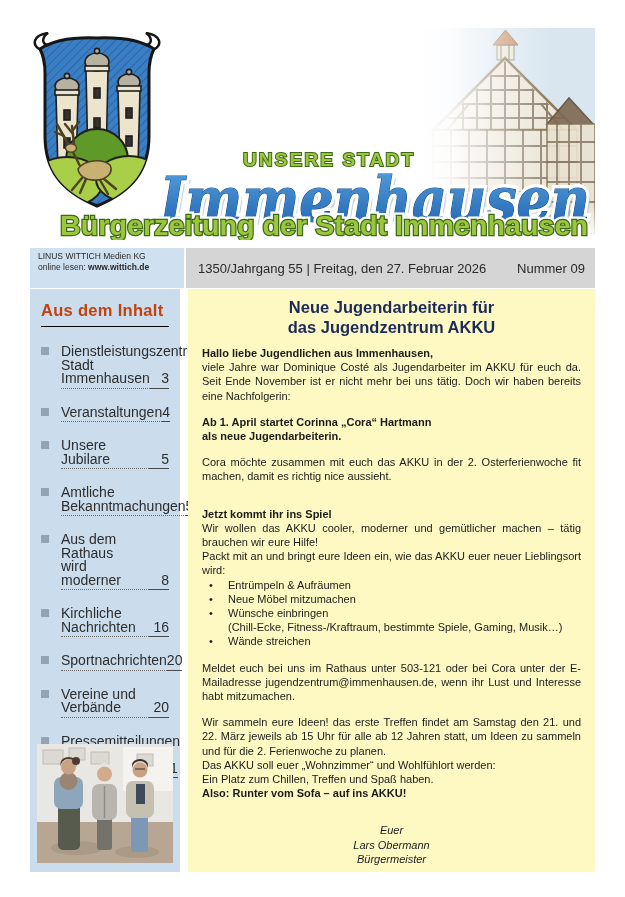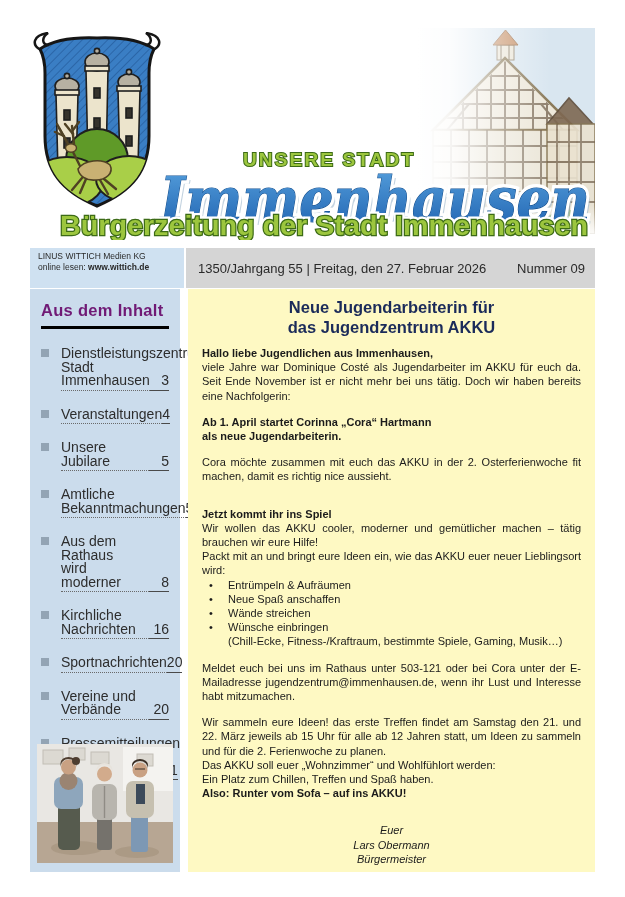--- a/index.html
+++ b/index.html
@@ -22,22 +22,22 @@
 
   
   .info-bar { position:absolute; left:30px; top:248px; width:565px; height:40px; display:flex; }
   .publisher-box { width:138px; background:#cfe1f1; padding:3px 8px 0 8px; font-size:8.5px; line-height:10.5px; color:#2a2a2a; }
   .publisher-box b { font-weight:bold; }
   .issue-box { flex:1; background:#d5d5d5; margin-left:2px; display:flex; align-items:center;
     justify-content:space-between; padding:0 10px 0 12px; font-size:13px; color:#2a2a2a; }
 
   
   .sidebar { position:absolute; left:30px; top:289px; width:150px; height:583px; background:#cbdcec; box-sizing:border-box; padding:12px 11px; }
-  .sidebar h2 { margin:0 0 2px 0; font-size:16.5px; letter-spacing:.3px; color:#701a75; font-weight:bold;
-    border-bottom:3px solid #000000; padding-bottom:6px; }
+  .sidebar h2 { margin:0 0 2px 0; font-size:16.5px; letter-spacing:.3px; color:#c2410c; font-weight:bold;
+    border-bottom:1px solid #000000; padding-bottom:6px; }
   .toc { margin-top:18px; }
   .toc-item { display:flex; gap:12px; margin-bottom:17px; font-size:14px; line-height:13.5px; color:#2d2d2d; }
   .toc-bullet { width:8px; height:8px; background:#93a4b4; flex:0 0 8px; margin-top:2px; }
   .toc-content { flex:1; min-width:0; }
   .toc-last { display:flex; align-items:flex-end; }
   .toc-text { flex:1; border-bottom:1.5px dotted #6a6a6a; padding-bottom:2px; }
   .toc-page { width:20px; text-align:right; border-bottom:1px solid #4a4a4a; padding-bottom:2px; }
   .sidebar-photo { position:absolute; left:7px; bottom:9px; width:136px; height:119px; }
   .sidebar-photo svg { display:block; }
 
@@ -377,23 +377,23 @@
         <p class="body">viele Jahre war Dominique Costé als Jugendarbeiter im AKKU für euch da. Seit Ende November ist er nicht mehr bei uns tätig. Doch wir haben bereits eine Nachfolgerin:</p>
         <div class="sp"></div>
         <p class="center-bold">Ab 1. April startet Corinna „Cora“ Hartmann<br>als neue Jugendarbeiterin.</p>
         <div class="sp"></div>
         <p class="body">Cora möchte zusammen mit euch das AKKU in der 2. Osterferienwoche fit machen, damit es richtig nice aussieht.</p>
         <div class="sp-lg"></div>
         <p class="bold">Jetzt kommt ihr ins Spiel</p>
         <p class="body">Wir wollen das AKKU cooler, moderner und gemütlicher machen – tätig brauchen wir eure Hilfe!</p>
         <p class="body">Packt mit an und bringt eure Ideen ein, wie das AKKU euer neuer Lieblingsort wird:</p>
         <p class="bullet">Entrümpeln &amp; Aufräumen</p>
-        <p class="bullet">Neue Spaß anschaffen</p>
+        <p class="bullet">Neue Möbel mitzumachen</p>
+        <p class="bullet">Wünsche einbringen<br>(Chill-Ecke, Fitness-/Kraftraum, bestimmte Spiele, Gaming, Musik…)</p>
         <p class="bullet">Wände streichen</p>
-        <p class="bullet">Wünsche einbringen<br>(Chill-Ecke, Fitness-/Kraftraum, bestimmte Spiele, Gaming, Musik…)</p>
         <div class="sp"></div>
         <p class="body">Meldet euch bei uns im Rathaus unter 503-121 oder bei Cora unter der E-Mailadresse <span class="link">jugendzentrum@immenhausen.de</span>, wenn ihr Lust und Interesse habt mitzumachen.</p>
         <div class="sp"></div>
         <p class="body">Wir sammeln eure Ideen! das erste Treffen findet am Samstag den 21. und 22. März jeweils ab 15 Uhr für alle ab 12 Jahren statt, um Ideen zu sammeln und für die 2. Ferienwoche zu planen.</p>
         <p class="body">Das AKKU soll euer „Wohnzimmer“ und Wohlfühlort werden:</p>
         <p class="body">Ein Platz zum Chillen, Treffen und Spaß haben.</p>
         <p class="bold">Also: Runter vom Sofa – auf ins AKKU!</p>
         <div class="sp-lg"></div>
         <p class="center-italic">Euer<br>Lars Obermann<br>Bürgermeister</p>
       </div>

